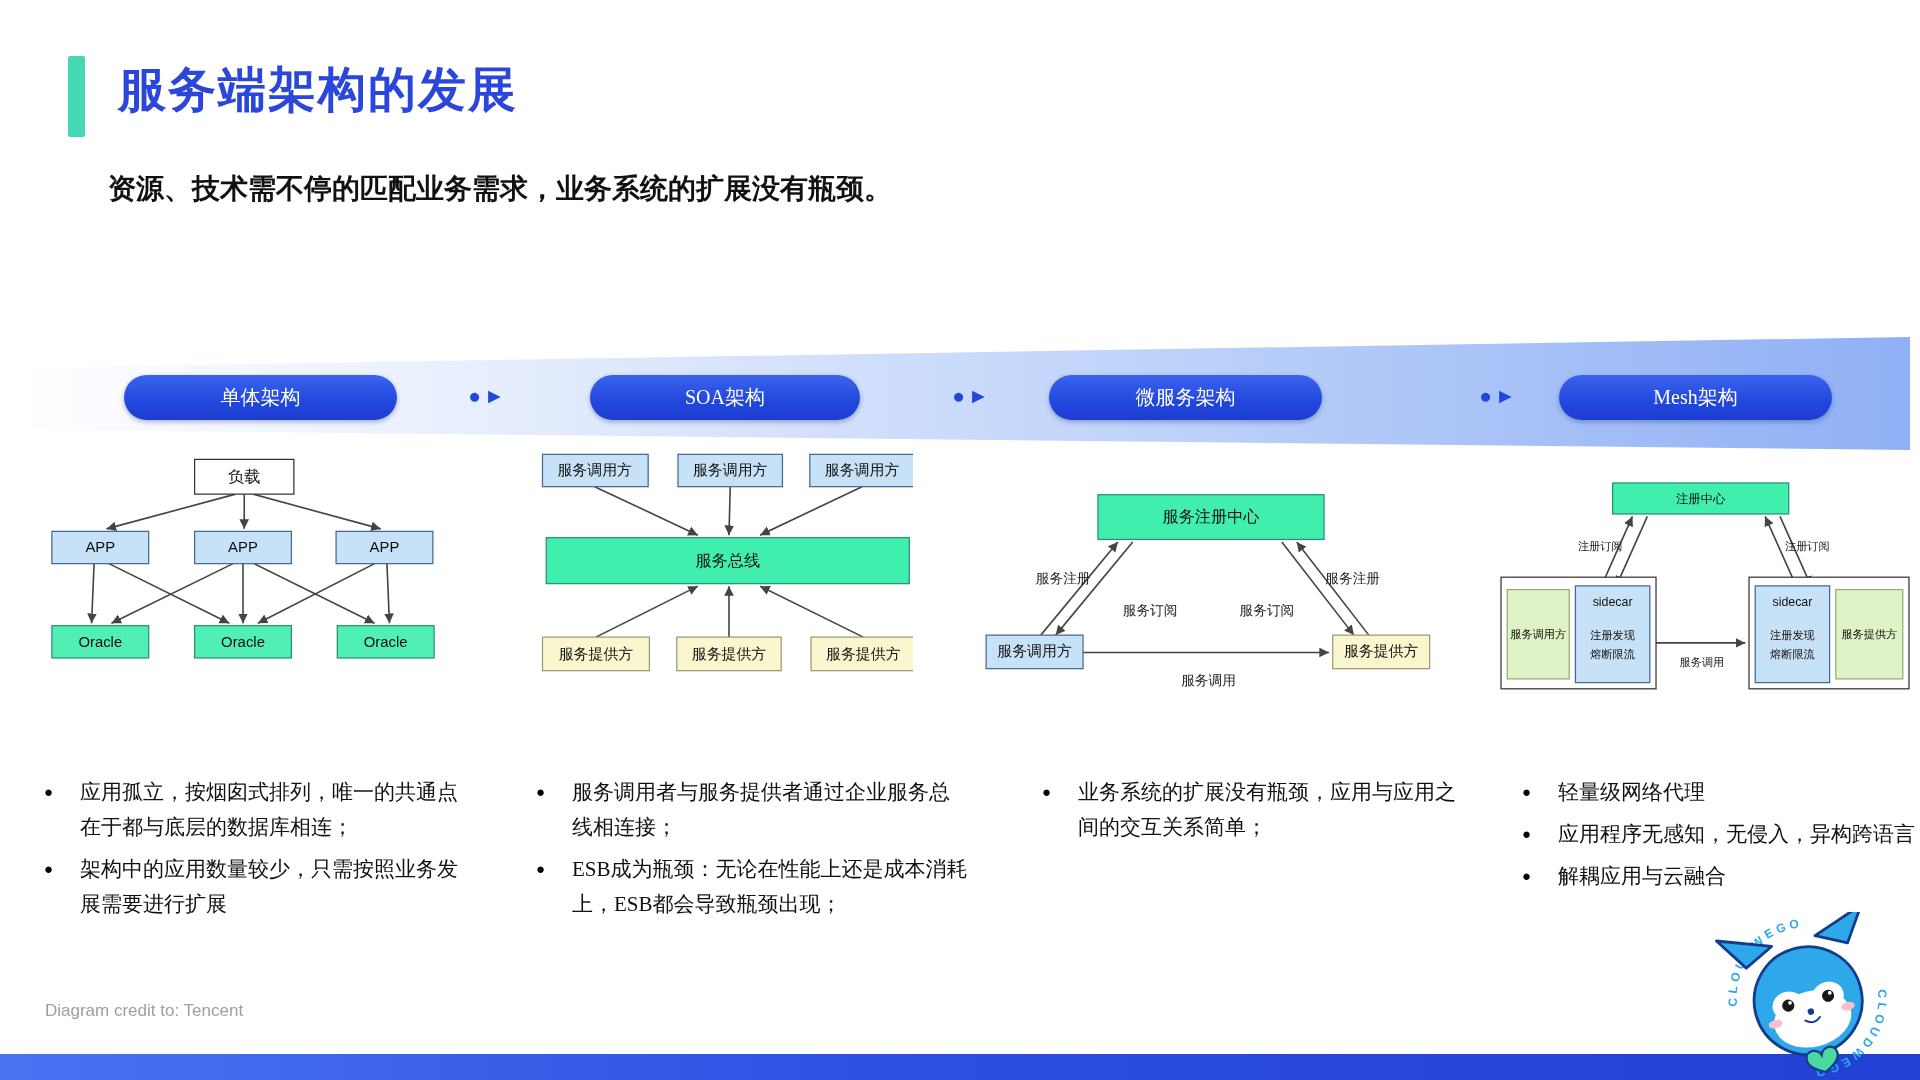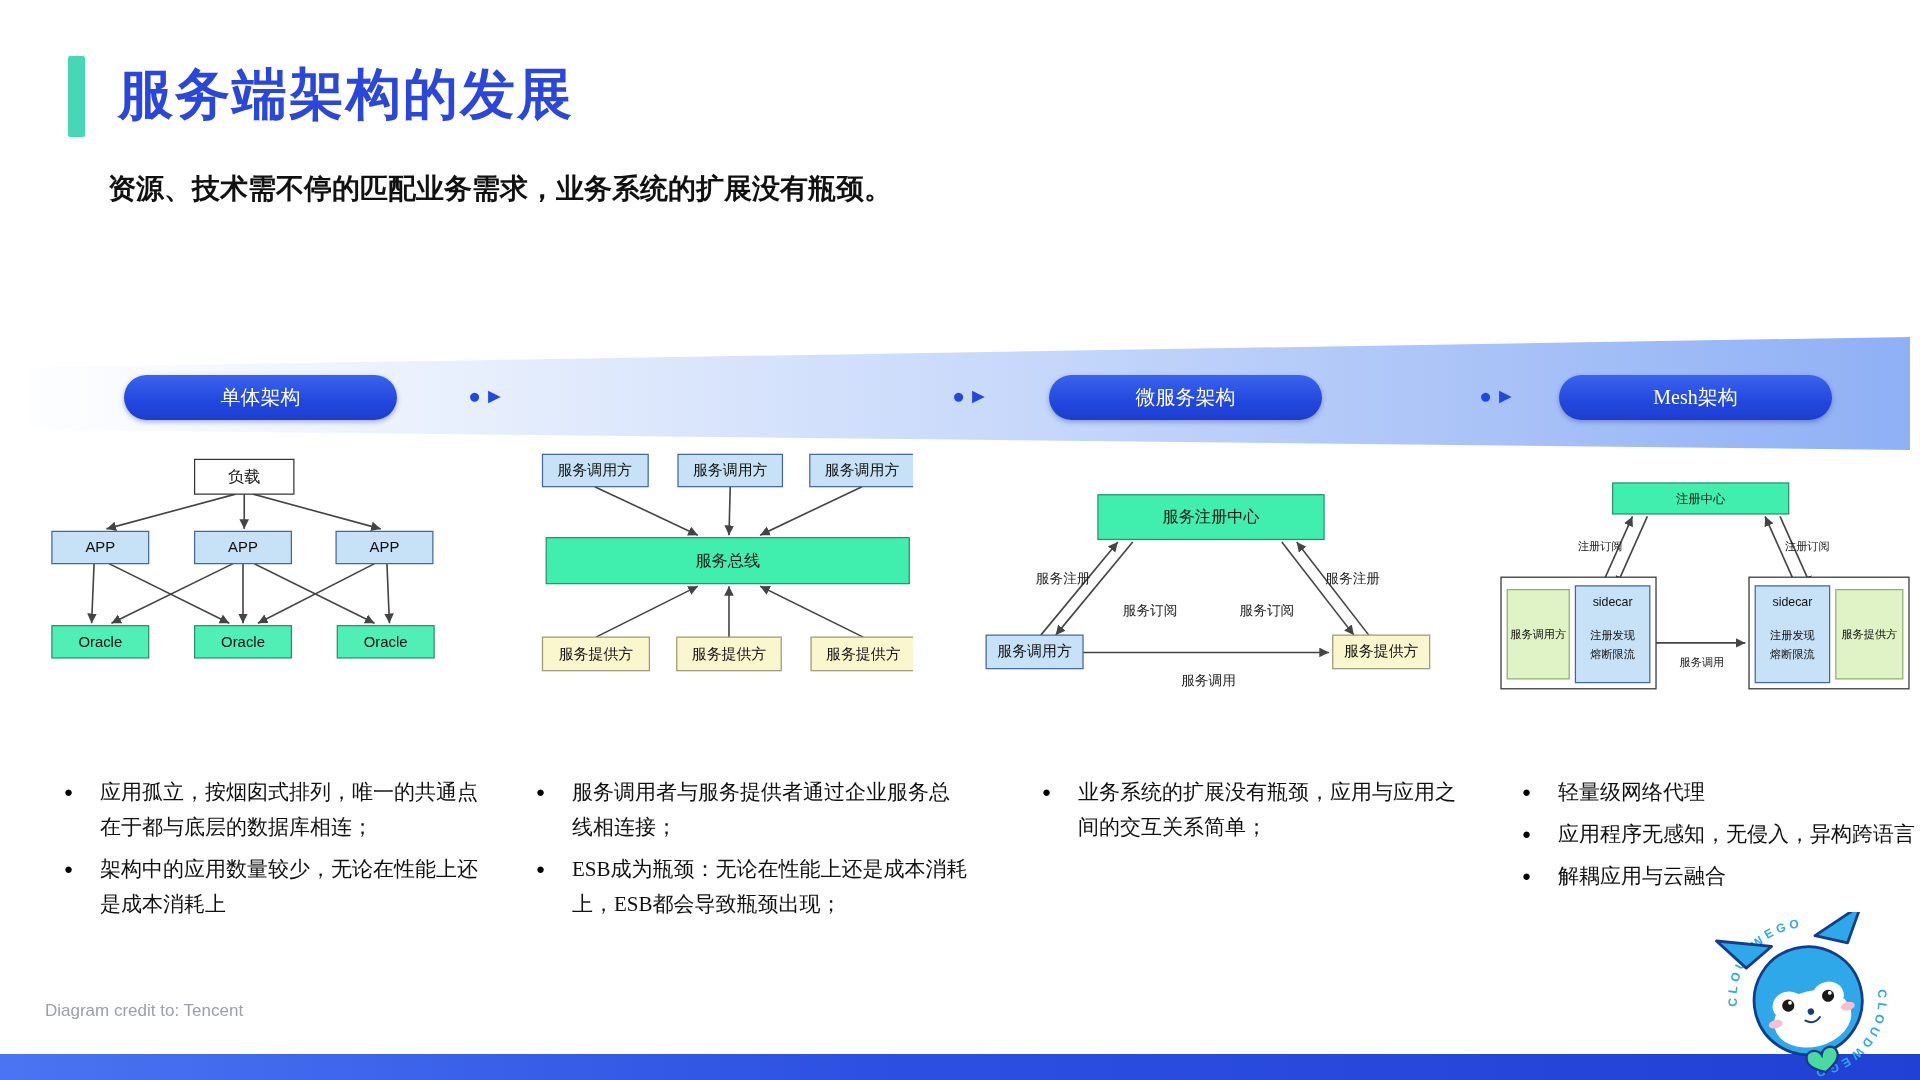--- a/index.html
+++ b/index.html
@@ -3,21 +3,21 @@
 <meta charset="utf-8">
 <style>
   * { margin:0; padding:0; box-sizing:border-box; }
   html,body { width:1920px; height:1080px; background:#ffffff; overflow:hidden;
               font-family:"Liberation Sans", sans-serif; }
   .slide { position:relative; width:1920px; height:1080px; background:#fff; overflow:hidden; }
 
   
   .accent-bar { position:absolute; left:68px; top:56px; width:17px; height:81px;
                 background:#46d7b5; border-radius:2px; }
-  .page-title { position:absolute; left:118px; top:58px; font-size:55px; font-weight:900;
+  .page-title { position:absolute; left:118px; top:58px; font-size:48px; font-weight:900;
                 color:#2b47db; letter-spacing:2px; font-family:"Liberation Sans", sans-serif; }
   .subtitle   { position:absolute; left:108px; top:170px; font-size:28px; font-weight:700;
                 color:#111; font-family:"Liberation Serif", serif; }
 
   
   .band { position:absolute; left:30px; top:337px; width:1880px; height:113px;
           background:linear-gradient(90deg,#fdfeff 0%, #e9f0fd 22%, #c4d6fa 55%, #8fb0f5 100%);
           clip-path:polygon(0 27%, 100% 0%, 100% 100%, 0 82%); }
 
   .pill { position:absolute; top:375px; height:45px; border-radius:23px;
@@ -45,21 +45,21 @@
   .dsans  { font-family:"Liberation Sans", sans-serif; fill:#111; }
   .dlabel { font-family:"Liberation Serif", serif; fill:#222; }
   svg line, svg path.arrow { stroke:#444; stroke-width:1.3; fill:none; }
 
   
   .bullet-col { position:absolute; top:775px; font-family:"Liberation Serif", serif;
                 font-size:21px; color:#111; }
   .bullet-col ul { list-style:none; }
   .bullet-col li { position:relative; padding-left:36px; line-height:35px; margin-bottom:7px; }
   .bullet-col li::before { content:"●"; position:absolute; left:0; top:0; font-size:15px; color:#000; }
-  .col-1 { left:64px;   width:420px; }
+  .col-1 { left:44px;   width:420px; }
   .col-2 { left:536px;  width:432px; }
   .col-3 { left:1042px; width:432px; }
   .col-4 { left:1522px; width:440px; }
 
   .credit { position:absolute; left:45px; top:981px; font-size:17px; color:#9aa0a6;margin-top:20px; }
 
   .footer-bar { position:absolute; left:0; top:1054px; width:1920px; height:26px;
                 background:linear-gradient(90deg,#4a74f2 0%, #2d50e2 45%, #2140d4 100%); }
 
   .mascot { position:absolute; left:1705px; top:912px; width:205px; height:172px; }
@@ -71,20 +71,21 @@
 <div class="slide">
 
   <div class="accent-bar"></div>
   <h1 class="page-title">服务端架构的发展</h1>
   <p class="subtitle">资源、技术需不停的匹配业务需求，业务系统的扩展没有瓶颈。</p>
 
   <div class="band"></div>
 
   <div class="pill pill-1">单体架构</div>
   <span class="stage-sep sep-1">●►</span>
+  <div class="pill pill-2">SOA架构</div>
   <span class="stage-sep sep-2">●►</span>
   <div class="pill pill-3">微服务架构</div>
   <span class="stage-sep sep-3">●►</span>
   <div class="pill pill-4">Mesh架构</div>
 
   <svg class="diag d1" viewBox="0 0 332 181">
     <defs>
       <marker id="ah1" markerWidth="8" markerHeight="8" refX="6" refY="3" orient="auto">
         <path d="M0,0 L6,3 L0,6 z" fill="#444"></path>
       </marker>
@@ -253,21 +254,21 @@
     </g>
 
     <text class="dlabel" x="83" y="58" font-size="9" text-anchor="middle">注册订阅</text>
     <text class="dlabel" x="250" y="58" font-size="9" text-anchor="middle">注册订阅</text>
     <text class="dlabel" x="165" y="152" font-size="9" text-anchor="middle">服务调用</text>
   </svg>
 
   <div class="bullet-col col-1">
     <ul>
       <li>应用孤立，按烟囱式排列，唯一的共通点在于都与底层的数据库相连；</li>
-      <li>架构中的应用数量较少，无论在性能上还是成本消耗上</li>
+      <li>架构中的应用数量较少，只需按照业务发展需要进行扩展</li>
     </ul>
   </div>
   <div class="bullet-col col-2">
     <ul>
       <li>服务调用者与服务提供者通过企业服务总线相连接；</li>
       <li>ESB成为瓶颈：无论在性能上还是成本消耗上，ESB都会导致瓶颈出现；</li>
     </ul>
   </div>
   <div class="bullet-col col-3">
     <ul>

